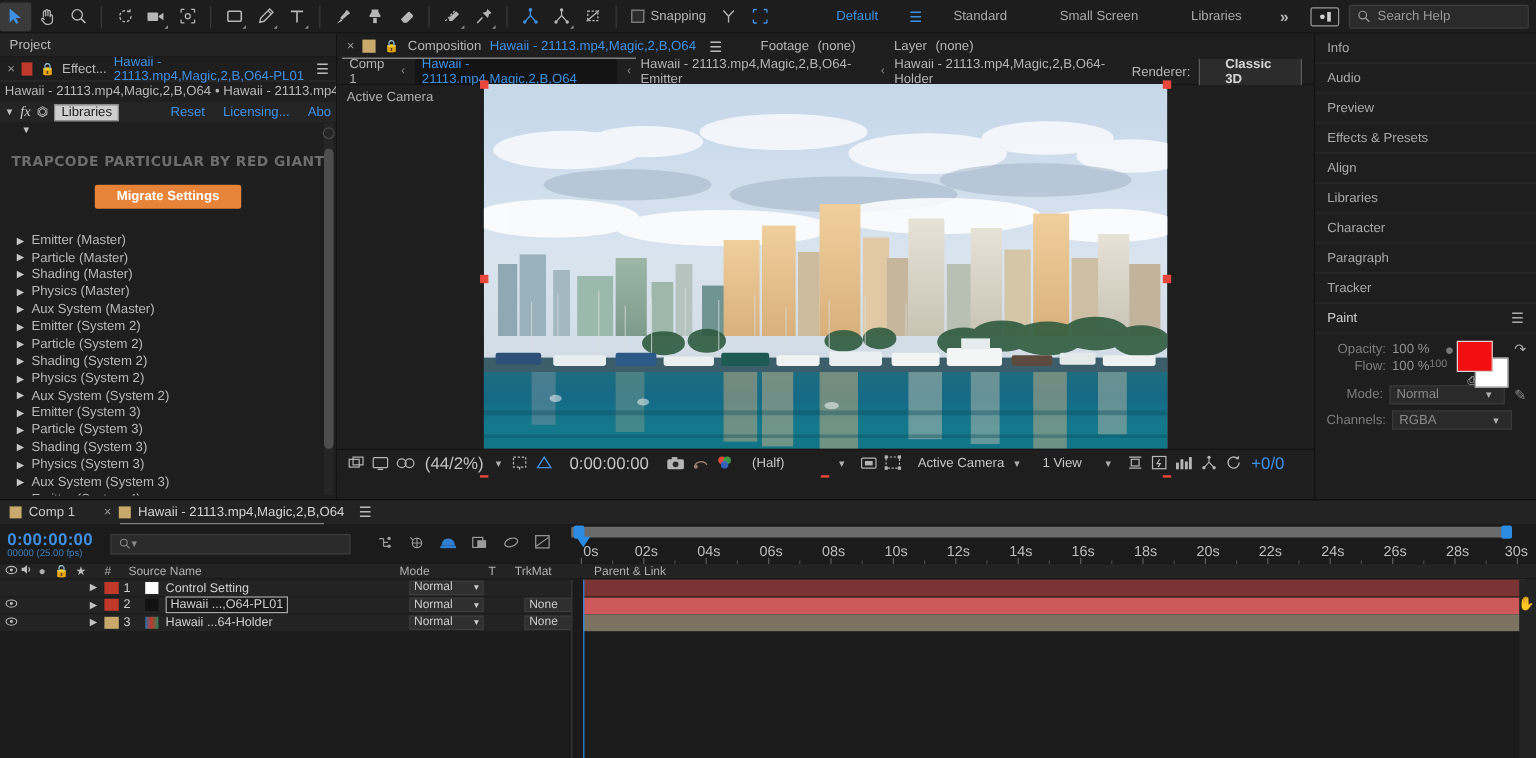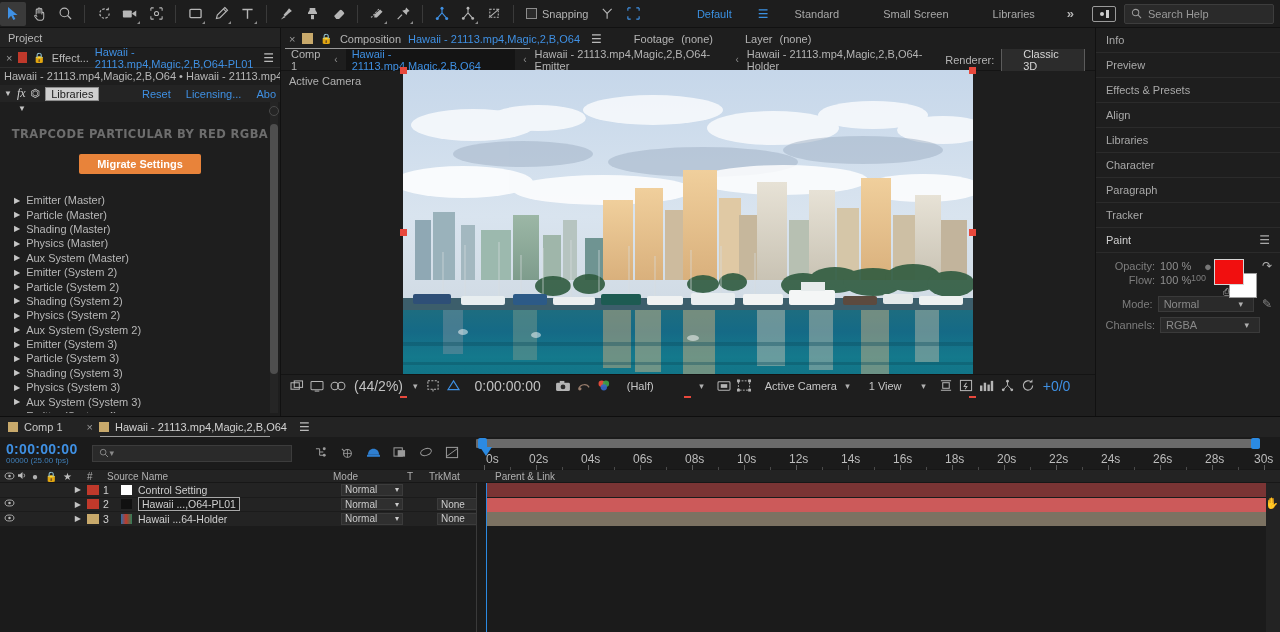--- a/index.html
+++ b/index.html
@@ -90,21 +90,21 @@
   .ct-lbl{ color:#b4b4b4;}
   .ct-blue{ color:#3f90e3;}
   .ct-sep{ width:18px;}
   .crumbs{ height:22px; display:flex; align-items:center; gap:8px; padding:0 10px;
      background:#1e1e1e; border-bottom:1px solid #141414; font-size:11px;}
   .crumbs .c{ color:#b4b4b4;}
   .crumbs .chev{ color:#8d8d8d; font-size:10px;}
   .crumbs .sel{ color:#3f90e3; background:#141414; padding:1px 6px; }
   .rend{ margin-left:auto; display:flex; align-items:center; gap:7px;}
   .rend .rl{ color:#b4b4b4;}
-  .rend .rv{ color:#d6d6d6; border:1px solid #5c5c5c; padding:1px 21px; border-radius:2px; background:#2c2c2c;}
+  .rend .rv{ color:#d6d6d6; border:1px solid #5c5c5c; padding:1px 21px; border-radius:2px; background:#2c2c2c;font-weight:bold;}
 
   .stage{ position:relative; height:325px; background:#1e1e1e; }
   .activecam{ position:absolute; left:8px; top:4px; color:#b0b0b0; font-size:11px;}
   .viewerwrap{ position:absolute; left:122px; top:-1px; width:570px; height:325px;}
   .photo{ position:absolute; left:0; top:0; width:570px; height:325px; overflow:hidden;
      background:#0c1a22;}
   .handle{ position:absolute; width:7px; height:7px; background:#e8483c; }
   .comp-toolbar{ position:absolute; left:0; bottom:0; width:814px; height:22px; background:#1e1e1e;
     border-top:1px solid #141414; display:flex; align-items:center; gap:0; padding-left:6px;}
   .cb{ display:flex; align-items:center; justify-content:center; min-width:20px; height:20px;
@@ -358,21 +358,21 @@
       <span class="fx-tri">▼</span>
       <span class="fx-fx">fx</span>
       <span class="fx-cube">⏣</span>
       <span class="fx-chip">Libraries</span>
       <span class="fx-link">Reset</span>
       <span class="fx-link">Licensing...</span>
       <span class="fx-link">Abo</span>
     </div>
     <div class="fx-body">
       <div class="sub-tri">▼</div>
-      <div class="brand">TRAPCODE PARTICULAR BY RED RGBA</div>
+      <div class="brand">TRAPCODE PARTICULAR BY RED GIANT</div>
       <button class="migrate">Migrate Settings</button>
       <div class="grouplist">
         <div class="grp">
             <span class="gtri">▶</span>
             <span>Emitter (Master)</span>
           </div>
         <div class="grp">
             <span class="gtri">▶</span>
             <span>Particle (Master)</span>
           </div>
@@ -746,20 +746,23 @@
             </svg>
         </span>
         <span class="cb txt blue">+0/0</span>
       </div>
     </div>
   </div>
 
   <div class="rightpanel">
     <div class="rrow">
         <span>Info</span>
+      </div>
+    <div class="rrow">
+        <span>Audio</span>
       </div>
     <div class="rrow">
         <span>Preview</span>
       </div>
     <div class="rrow">
         <span>Effects &amp; Presets</span>
       </div>
     <div class="rrow">
         <span>Align</span>
       </div>

